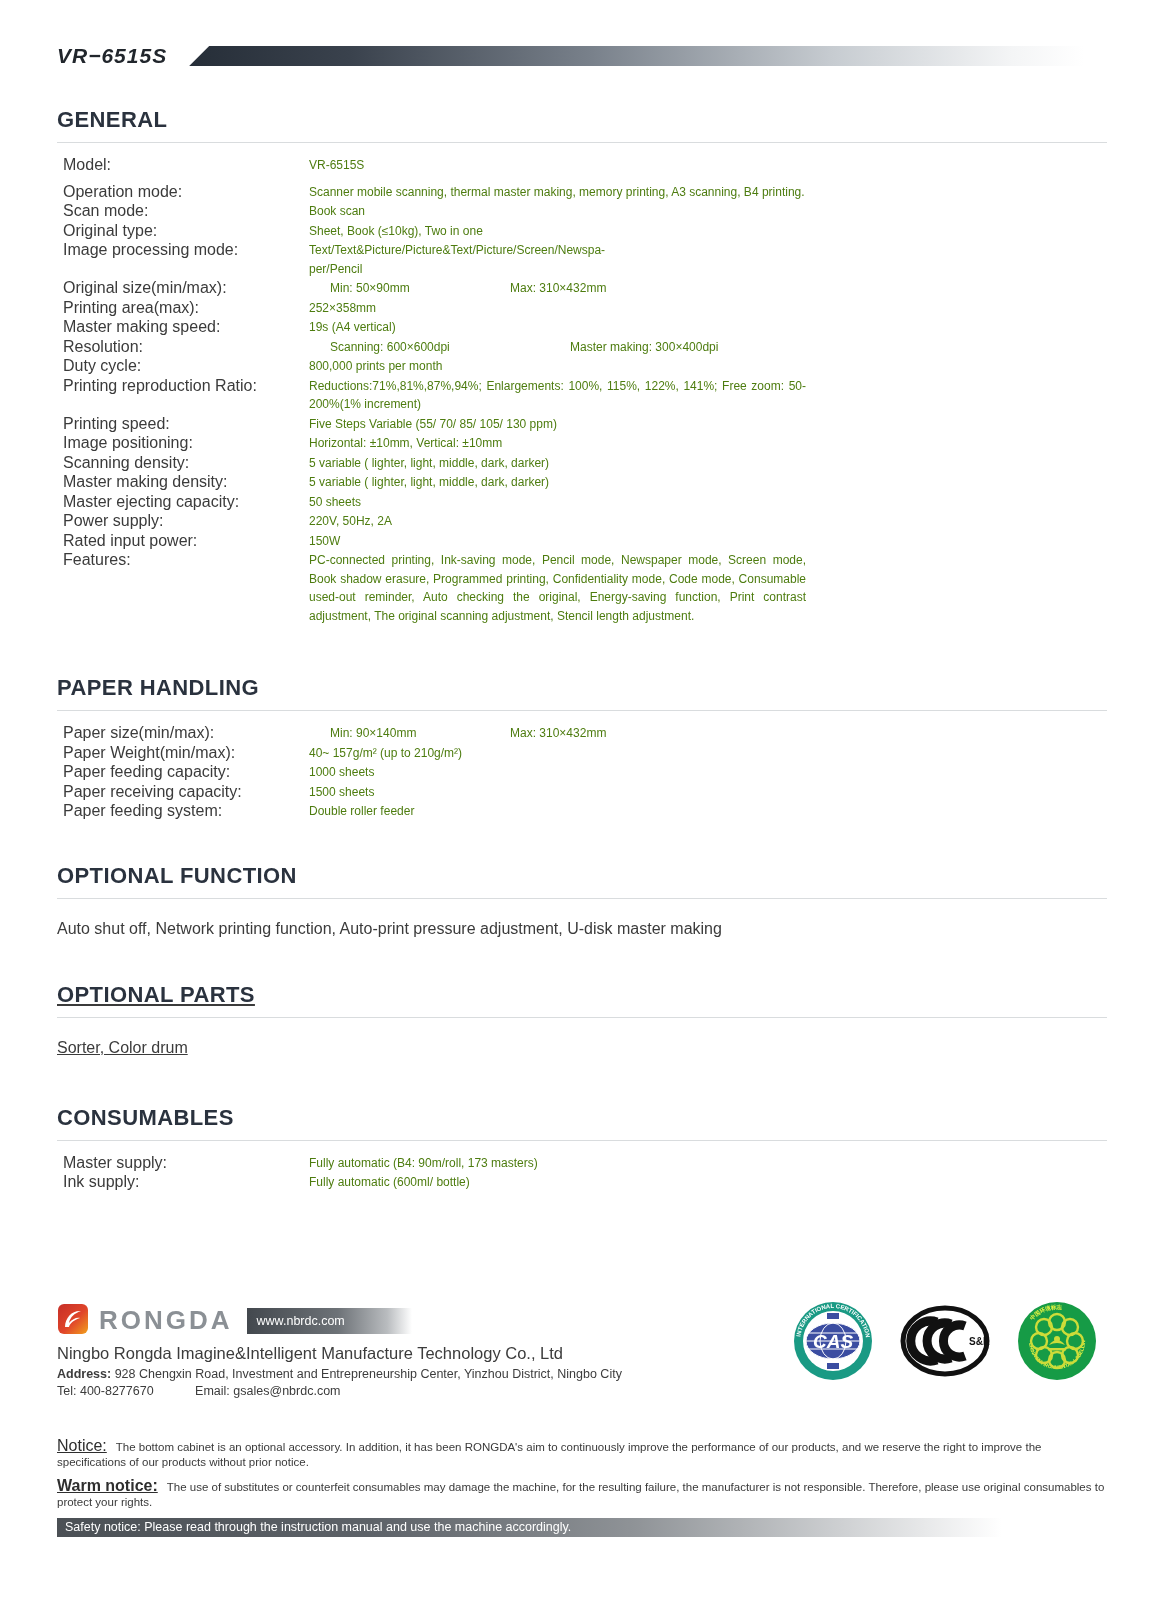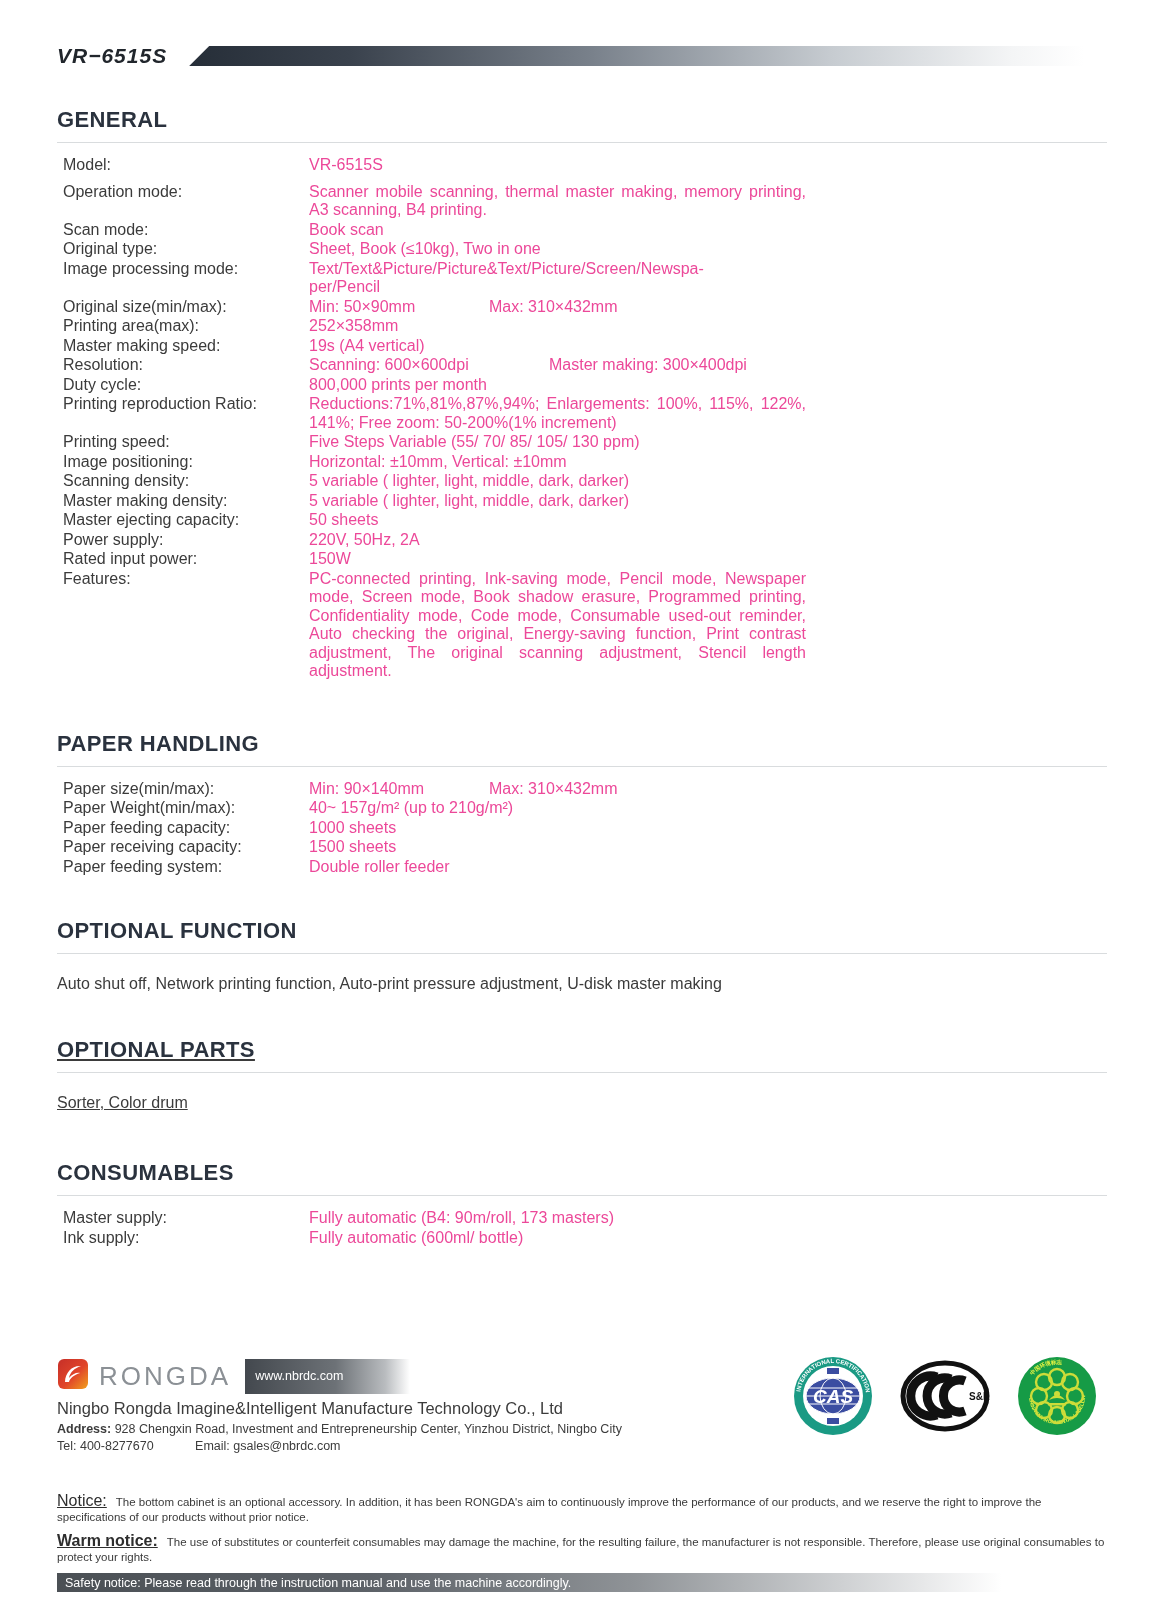--- a/index.html
+++ b/index.html
@@ -25,37 +25,37 @@
   .rule { height:1px; background:#d9dcde; margin-top:9px; }
   .sec-general   { margin-top:38px; }
   .sec-paper     { margin-top:50px; }
   .sec-optfunc   { margin-top:42px; }
   .sec-optparts  { margin-top:44px;text-decoration:underline; }
   .sec-consum    { margin-top:48px; }
 
   .spec-table { margin-top:13px; padding-left:6px; }
   .spec-row { display:flex; margin-bottom:1px; }
   .lbl { width:246px; flex:0 0 246px; font-size:16px; line-height:18.5px; color:#3b3b3b; }
-  .val { width:497px; flex:0 0 497px; font-size:16px; line-height:18.5px; color:#ec4899; overflow-wrap:break-word; }
+  .val { width:497px; flex:0 0 497px; font-size:12px; line-height:18.5px; color:#4d7c0f; overflow-wrap:break-word; }
   .val.justify { text-align:justify; }
-  .val .part1 { display:inline-block; min-width:180px; }
+  .val .part1 { display:inline-block; min-width:180px;margin-left:21px; }
   .val .part1.wide { min-width:240px; }
   .sec-general .spec-row:nth-child(1) { margin-bottom:8px; }
   .sec-general .spec-row:nth-child(2) { margin-bottom:1px; }
   .sec-general .spec-row:nth-child(5) { margin-bottom:1px; }
 
   .section-text { margin-top:20px; font-size:16px; line-height:19px; color:#3b3b3b; }
 
   
   .footer { margin-top:112px; display:flex; justify-content:space-between; align-items:flex-start; }
   .footer-left { padding-left:0; }
   .brand-row { display:flex; align-items:center; height:34px; }
-  .brand-name { font-size:26px; font-weight:normal; color:#8b9095; letter-spacing:3px; margin-left:10px; }
+  .brand-name { font-size:26px; font-weight:bold; color:#8b9095; letter-spacing:3px; margin-left:10px; }
   .site-bar {
-    margin-left:14px; height:35px; width:165px; display:flex; align-items:center;
+    margin-left:14px; height:26px; width:165px; display:flex; align-items:center;
     background:linear-gradient(to right,#43484e 0%,#6d7277 55%,#b9bcbf 85%,#ffffff 100%);
   }
   .site-bar span { color:#ffffff; font-size:12.5px; padding-left:10px; }
   .company-name { margin-top:6px; font-size:16.5px; color:#3c3c3c; }
   .addr-line { margin-top:4px; font-size:12.5px; color:#3c3c3c; }
   .addr-line b { font-weight:bold; }
   .tel-line { margin-top:3px; font-size:12.5px; color:#3c3c3c; }
   .tel-line .email { margin-left:38px; }
   .cert-logos { display:flex; gap:24px; margin-top:-8px; padding-right:8px; }
 

